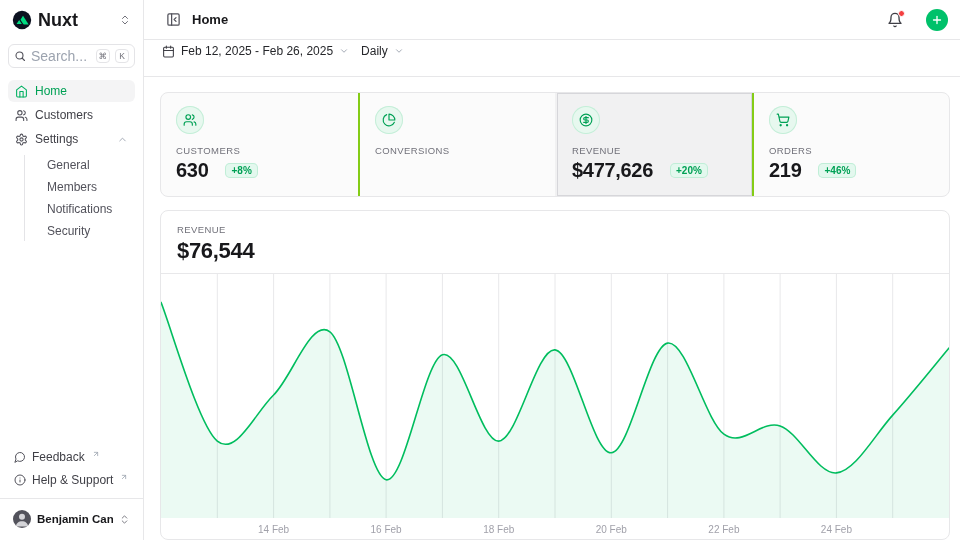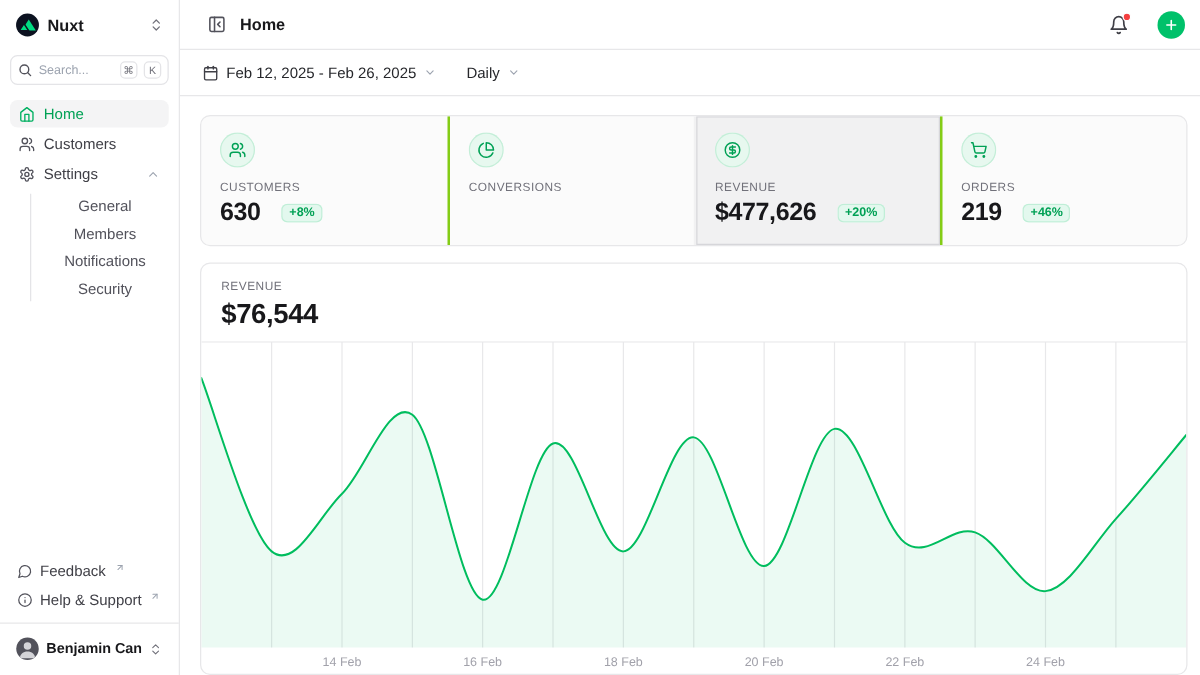--- a/index.html
+++ b/index.html
@@ -8,40 +8,40 @@
     font-family:"Liberation Sans", sans-serif;
     background:#fff; color:#18181b; display:flex;
   }
   svg { display:block; }
 
   
   .sidebar { width:144px; min-width:144px; border-right:1px solid #e7e7e9;
     display:flex; flex-direction:column; padding:8px; }
   .ws-row { display:flex; align-items:center; gap:6px; height:24px; padding:0 4px; margin-bottom:12px; cursor:pointer; }
   .ws-logo { width:20px; height:20px; }
-  .ws-name { font-weight:700; font-size:13px; flex:1; }
+  .ws-name { font-weight:700; font-size:18px; flex:1; }
   .chev-updown { color:#71717a; }
   .search-box { display:flex; align-items:center; gap:5px; border:1px solid #e4e4e7;
     border-radius:6px; height:24px; padding:0 5px; margin-bottom:12px; background:#fff; cursor:text; }
   .search-icon { color:#52525b; }
-  .search-ph { color:#9ca3af; font-size:10px; flex:1; }
+  .search-ph { color:#9ca3af; font-size:14px; flex:1; }
   .kbd { border:1px solid #e4e4e7; border-radius:4px; font-size:8.5px; color:#71717a;
     height:14px; min-width:14px; display:flex; align-items:center; justify-content:center; padding:0 2px; background:#fff; }
   .nav { display:flex; flex-direction:column; gap:2px; }
   .nav-item { display:flex; align-items:center; gap:7px; height:22px; padding:0 7px;
     border-radius:6px; font-size:12px; color:#3f3f46; font-weight:500; cursor:pointer; }
   .nav-item .nicon { color:#52525b; display:flex; }
   .nav-item.active { background:#f4f4f5; color:#00a155; }
   .nav-item.active .nicon { color:#00b061; }
   .nav-label { flex:1; white-space:nowrap; }
   .mini-chip { border:1px solid #e4e4e7; border-radius:4px; font-size:9.5px; color:#52525b;
     height:14px; min-width:14px; display:flex; align-items:center; justify-content:center; padding:0 3px; background:#fff; }
   .trail-icon { color:#9ca3af; display:flex; }
-  .sub-list { margin:3px 0 2px 16px; border-left:1px solid #e4e4e7; padding-left:8px;
-    display:flex; flex-direction:column; gap:2px;align-items:center; }
+  .sub-list { margin:3px 0 2px 16px; border-left:1px solid #e4e4e7; padding-left:18px;
+    display:flex; flex-direction:column; gap:2px; }
   .sub-item { height:20px; display:flex; align-items:center; font-size:12px; color:#52525b;
     font-weight:500; padding:0 4px; border-radius:5px; cursor:pointer; white-space:nowrap; }
   .sb-bottom { margin-top:auto; display:flex; flex-direction:column; gap:1px; }
   .link-item { display:flex; align-items:center; gap:6px; height:22px; padding:0 6px;
     font-size:12px; color:#3f3f46; font-weight:500; border-radius:6px; cursor:pointer; }
   .link-item .nicon { color:#52525b; display:flex; }
   .ext-arrow { color:#9ca3af; margin-left:1px; align-self:flex-start; margin-top:4px; }
   .sb-divider { border-top:1px solid #e7e7e9; margin:6px -8px; }
   .user-row { display:flex; align-items:center; gap:6px; height:26px; padding:0 5px; cursor:pointer; }
   .avatar { width:18px; height:18px; min-width:18px; border-radius:50%; background:#52525b; overflow:hidden; }
@@ -52,21 +52,21 @@
   .topbar { height:40px; min-height:40px; border-bottom:1px solid #e7e7e9; display:flex;
     align-items:center; padding:0 12px 0 20px; gap:9px; }
   .panel-btn { color:#52525b; display:flex; cursor:pointer; padding:2px; border-radius:5px; }
   .topbar-title { font-size:13px; font-weight:700; flex:1; }
   .bell-wrap { position:relative; color:#3f3f46; display:flex; cursor:pointer; margin-right:12px; padding:2px; }
   .bell-dot { position:absolute; top:0; right:0; width:7px; height:7px; border-radius:50%;
     background:#f43f40; border:1.5px solid #fff; }
   .plus-btn { width:22px; height:22px; border-radius:50%; background:#00c16a; color:#fff;
     display:flex; align-items:center; justify-content:center; cursor:pointer; border:none; }
   .toolbar { height:37px; min-height:37px; border-bottom:1px solid #e7e7e9; display:flex;
-    align-items:center; padding:0 16px 0 12px; gap:12px; }
+    align-items:flex-start; padding:0 16px 0 12px; gap:0; }
   .tool-btn { display:flex; align-items:center; gap:6px; font-size:12px; font-weight:500;
     color:#26272b; padding:4px 6px; border-radius:6px; cursor:pointer; background:none; border:none;
     font-family:inherit; }
   .tool-btn .tchev { color:#9ca3af; display:flex; }
   .cal-icon { color:#3f3f46; display:flex; }
 
   .content { padding:15px 10px 0 16px; display:flex; flex-direction:column; flex:1; min-height:0; }
 
   
   .stats-row { display:grid; grid-template-columns:repeat(4,1fr); border:1px solid #e7e7e9;

